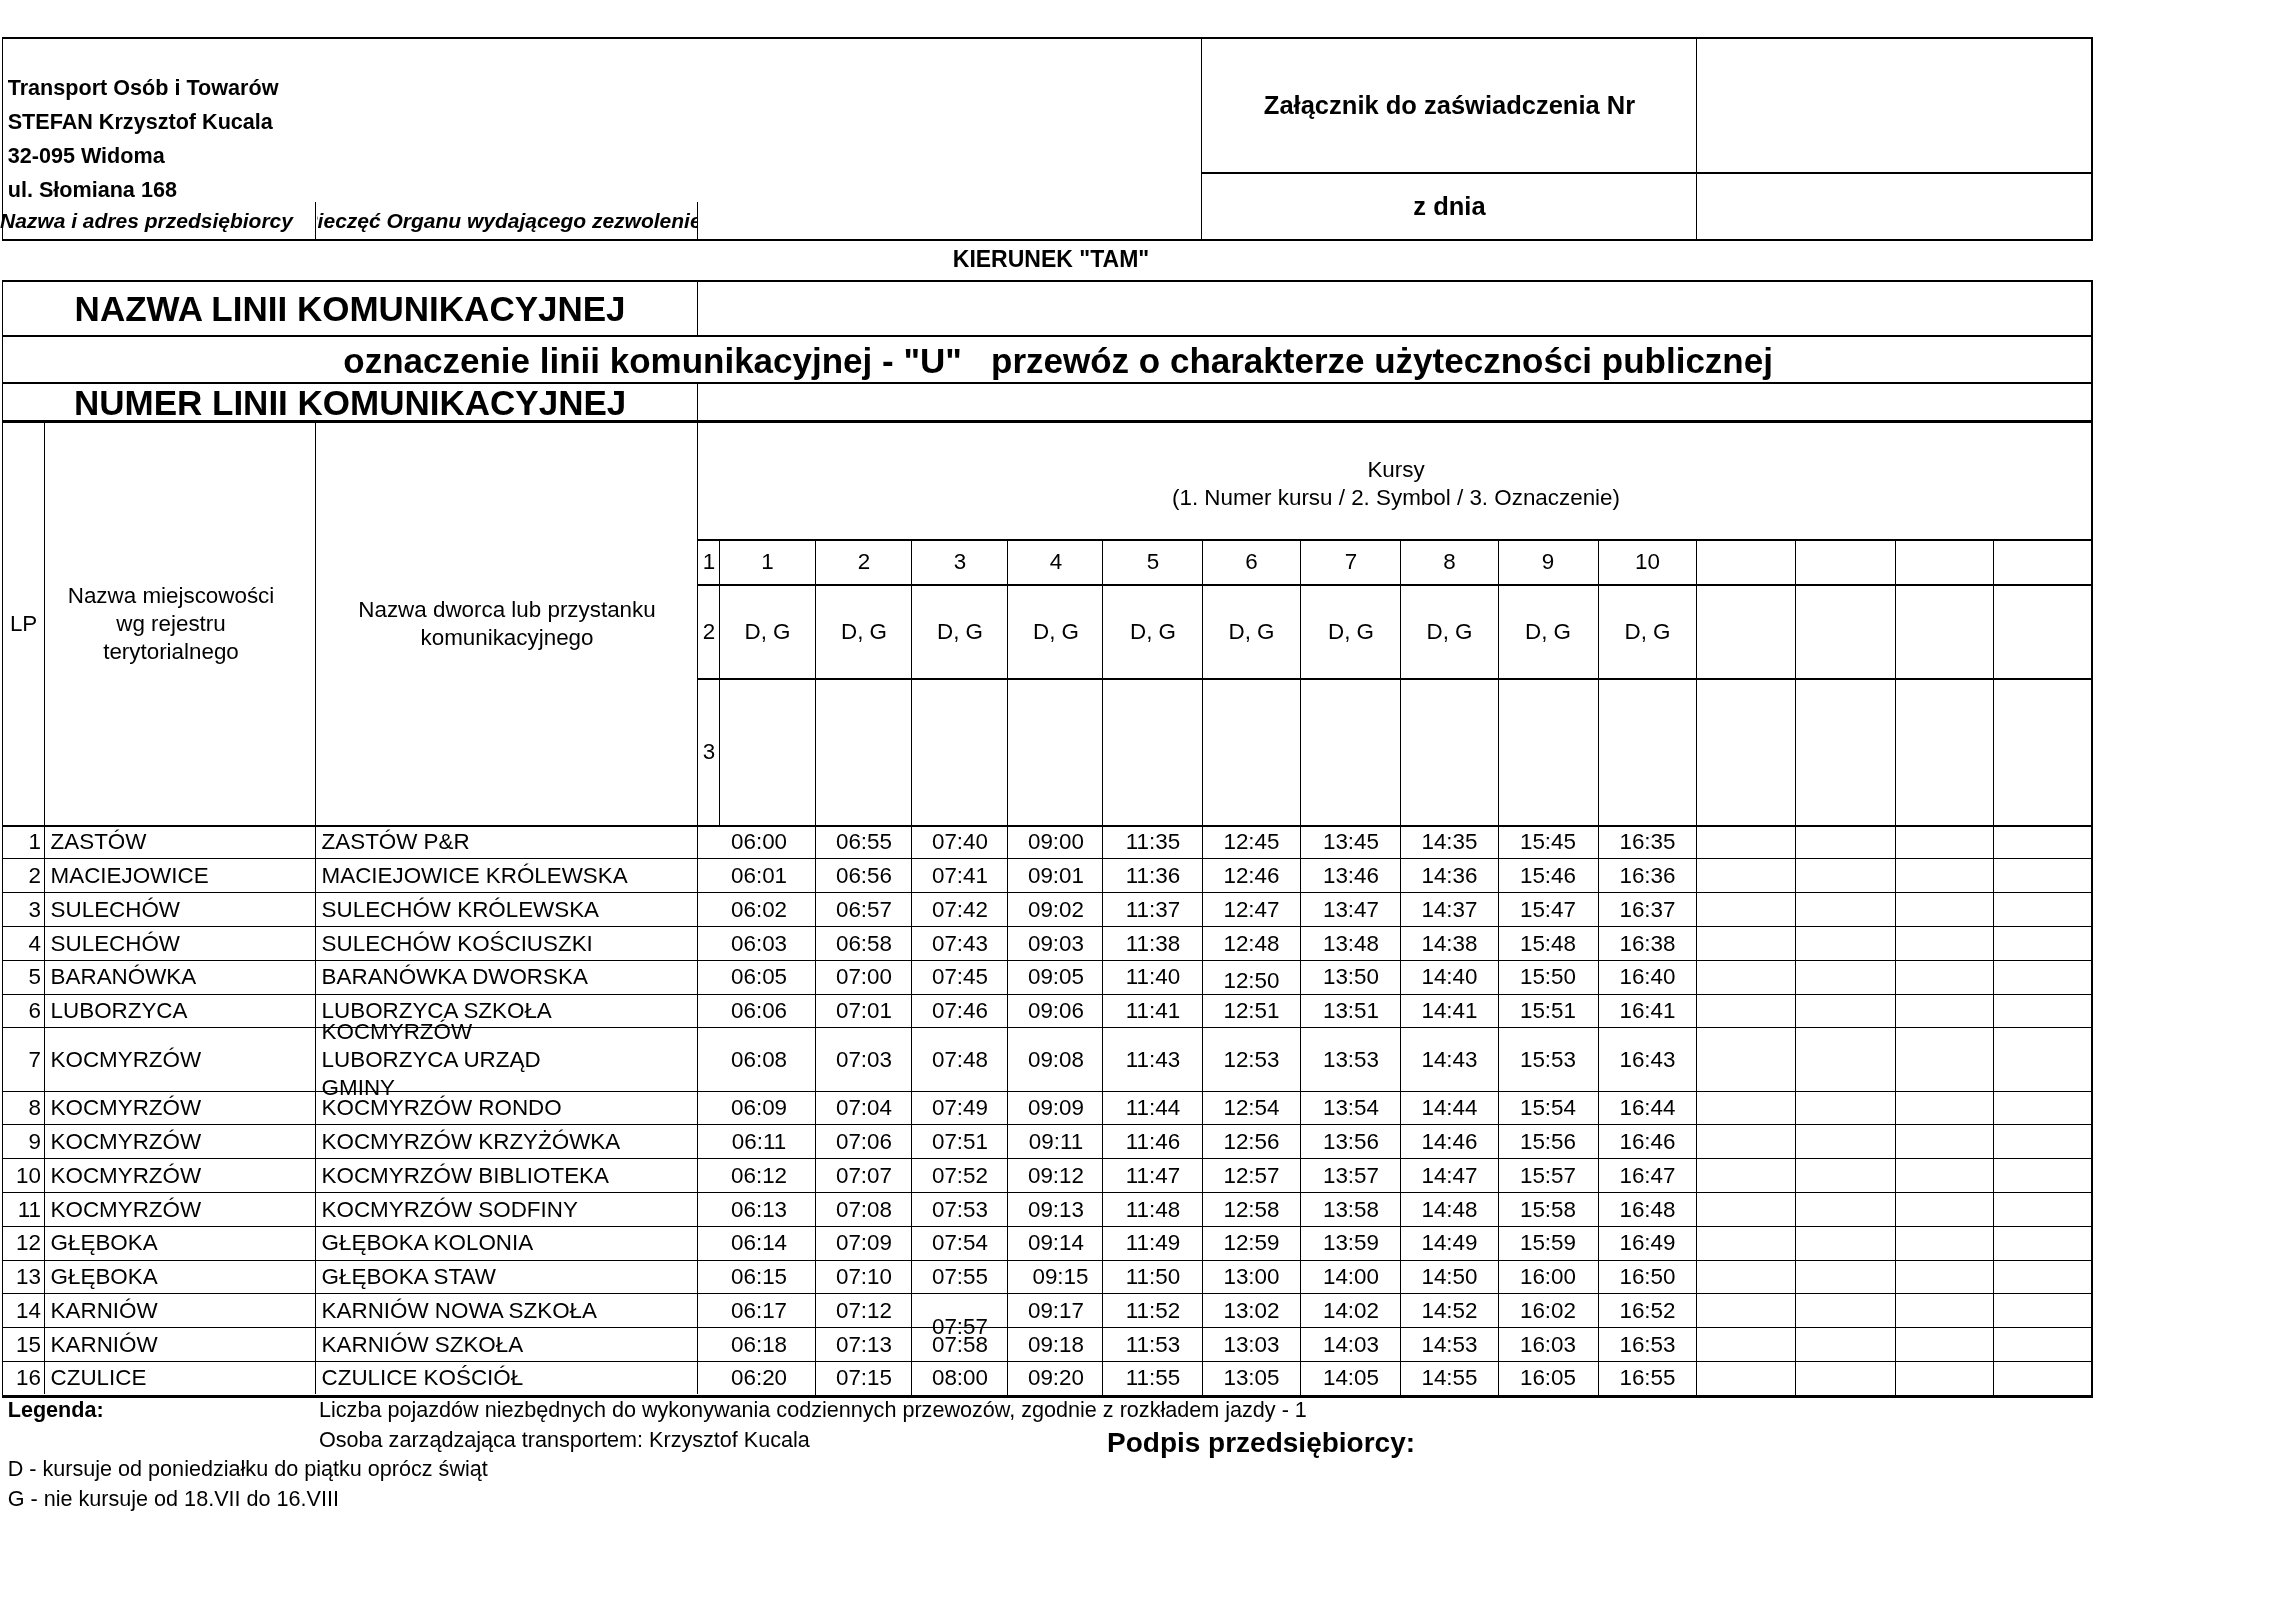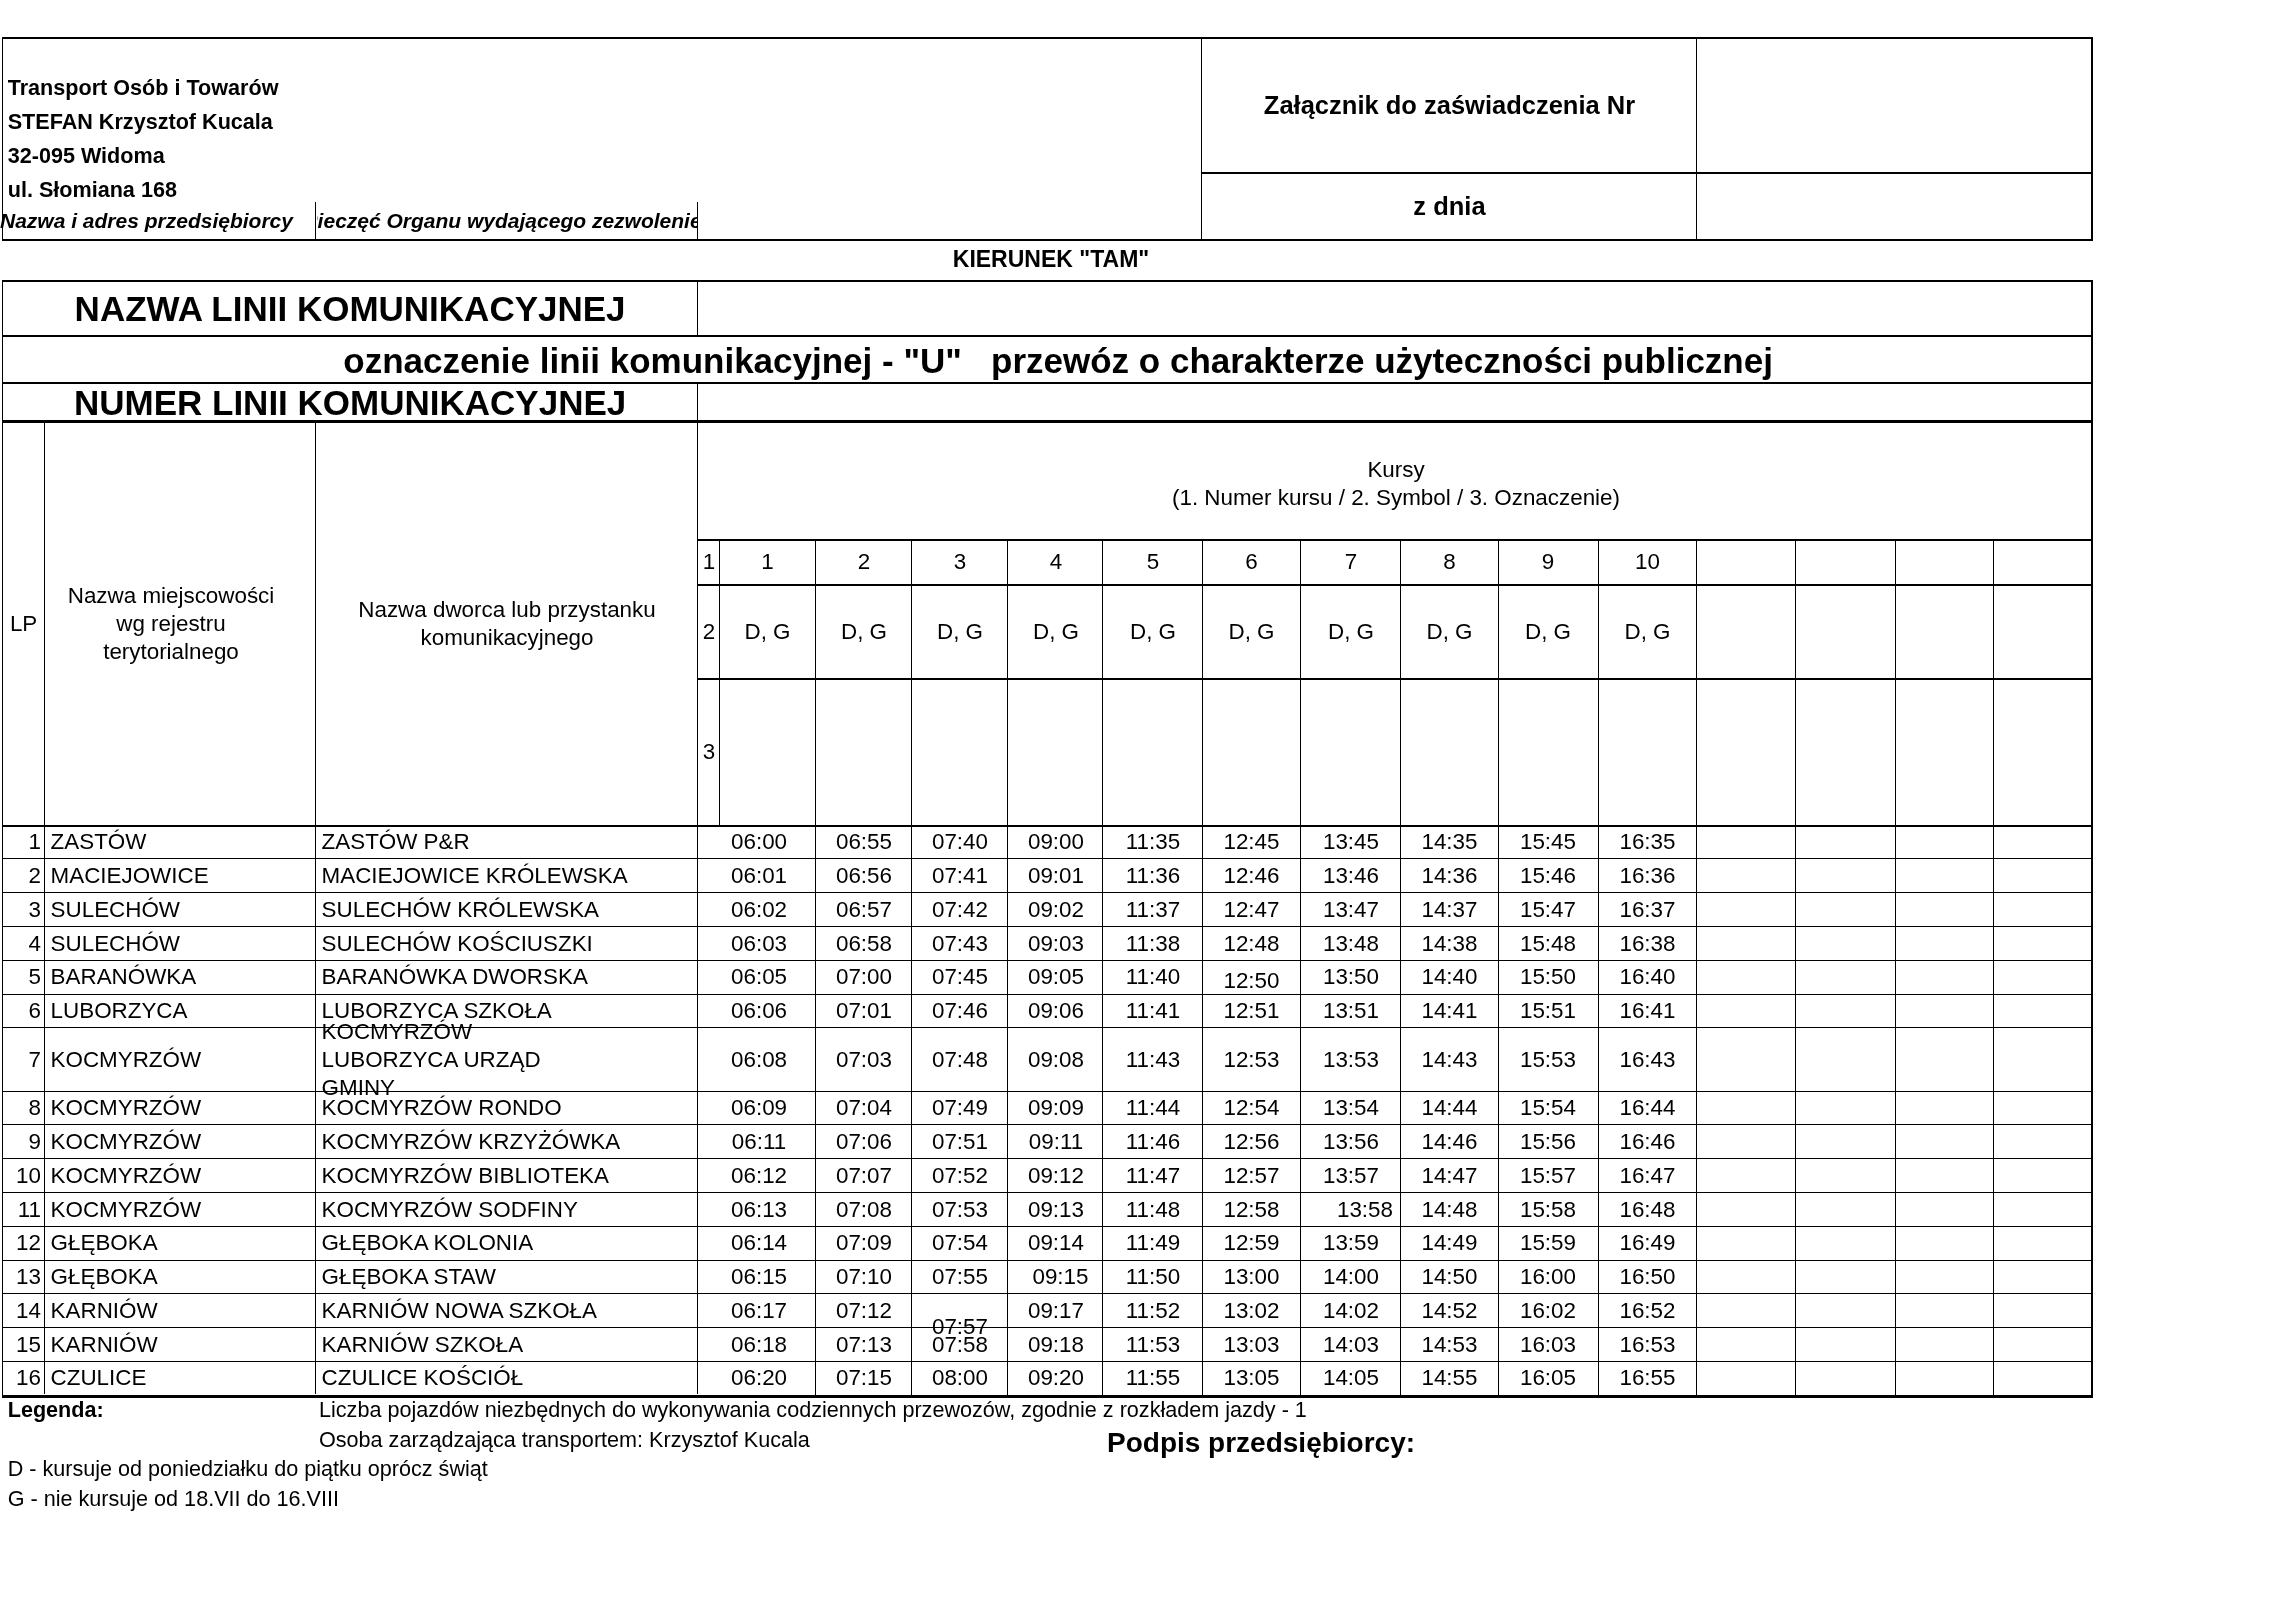--- a/index.html
+++ b/index.html
@@ -315,21 +315,21 @@
     <div class="hline" style="left:1.5px; top:1192px; width:2091px; border-top-width:1.5px;"></div>
     <div class="cell right" style="left:3.1px; top:1194px; width:41px; height:32px;">11</div>
     <div class="cell left" style="left:46px; top:1194px; width:270px; height:32px;">KOCMYRZÓW</div>
     <div class="cell left" style="left:317px; top:1194px; width:380px; height:32px;">KOCMYRZÓW SODFINY</div>
     <div class="cell " style="left:699px; top:1194px; width:117px; height:32px;justify-content:center; padding-left:3.1px;">06:13</div>
     <div class="cell " style="left:817px; top:1194px; width:94px; height:32px;">07:08</div>
     <div class="cell " style="left:913px; top:1194px; width:94px; height:32px;">07:53</div>
     <div class="cell " style="left:1009px; top:1194px; width:94px; height:32px;">09:13</div>
     <div class="cell " style="left:1104px; top:1194px; width:98px; height:32px;">11:48</div>
     <div class="cell " style="left:1203px; top:1194px; width:97px; height:32px;">12:58</div>
-    <div class="cell " style="left:1302px; top:1194px; width:98px; height:32px;margin-left:14px;">13:58</div>
+    <div class="cell " style="left:1302px; top:1194px; width:98px; height:32px;">13:58</div>
     <div class="cell " style="left:1401px; top:1194px; width:97px; height:32px;">14:48</div>
     <div class="cell " style="left:1499px; top:1194px; width:98px; height:32px;">15:58</div>
     <div class="cell " style="left:1599px; top:1194px; width:97px; height:32px;">16:48</div>
     <div class="cell " style="left:1697px; top:1194px; width:98px; height:32px;"></div>
     <div class="cell " style="left:1797px; top:1194px; width:98px; height:32px;"></div>
     <div class="cell " style="left:1897px; top:1194px; width:97px; height:32px;"></div>
     <div class="cell " style="left:1995px; top:1194px; width:98px; height:32px;"></div>
     <div class="hline" style="left:1.5px; top:1226px; width:2091px; border-top-width:1.5px;"></div>
     <div class="cell right" style="left:3.1px; top:1227px; width:41px; height:32px;">12</div>
     <div class="cell left" style="left:46px; top:1227px; width:270px; height:32px;">GŁĘBOKA</div>

